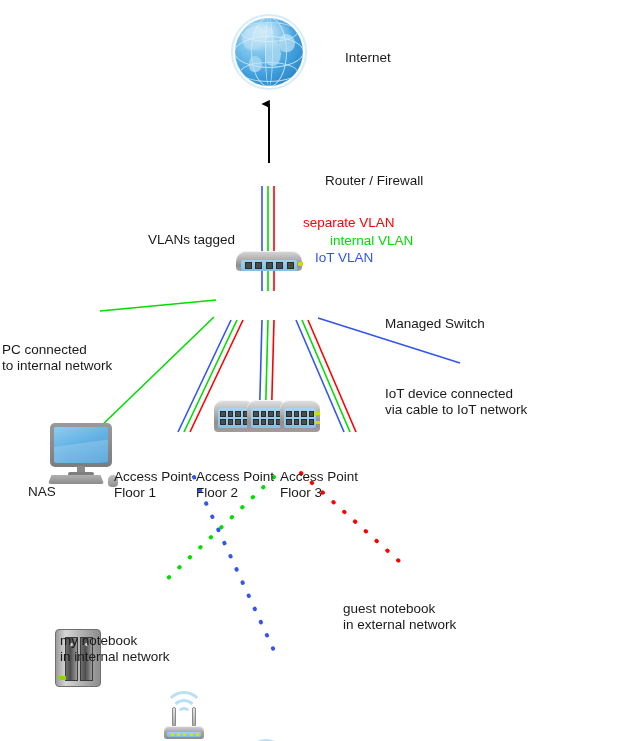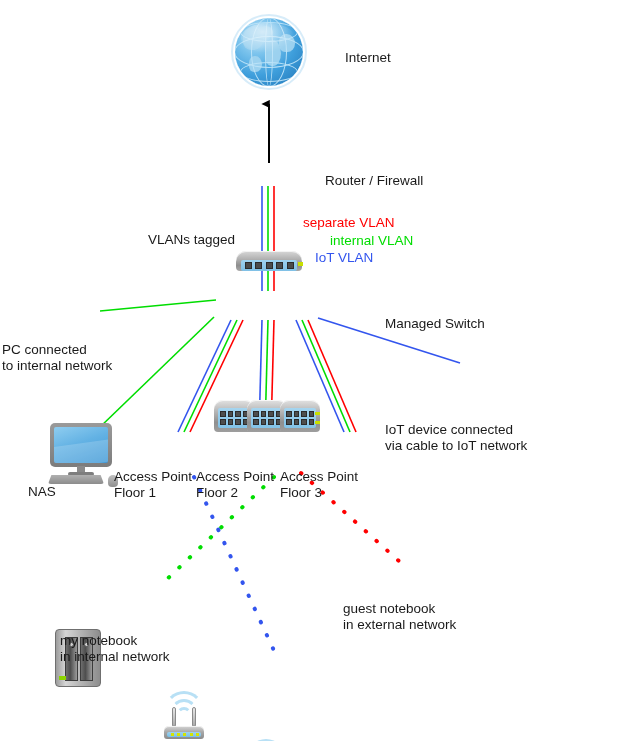--- a/index.html
+++ b/index.html
@@ -469,21 +469,21 @@
     <div class="ap-wave" style="width:40px; height:40px; top:0px;"></div>
 
   </div>
   <div class="label" style="left:196px; top:469px; width:140px;">Access Point
 Floor 2</div>
 
   <div class="label" style="left:280px; top:469px; width:140px;">Access Point
 Floor 3</div>
 
 
-  <div class="label" style="left:385px; top:386px; width:180px;margin-top:36px;">IoT device connected
+  <div class="label" style="left:385px; top:386px; width:180px;">IoT device connected
 via cable to IoT network</div>
 
   <div class="label" style="left:60px; top:633px; width:160px;">my notebook
 in internal network</div>
 
   <div class="label" style="left:343px; top:601px; width:160px;">guest notebook
 in external network</div>
 
 
 </div>

